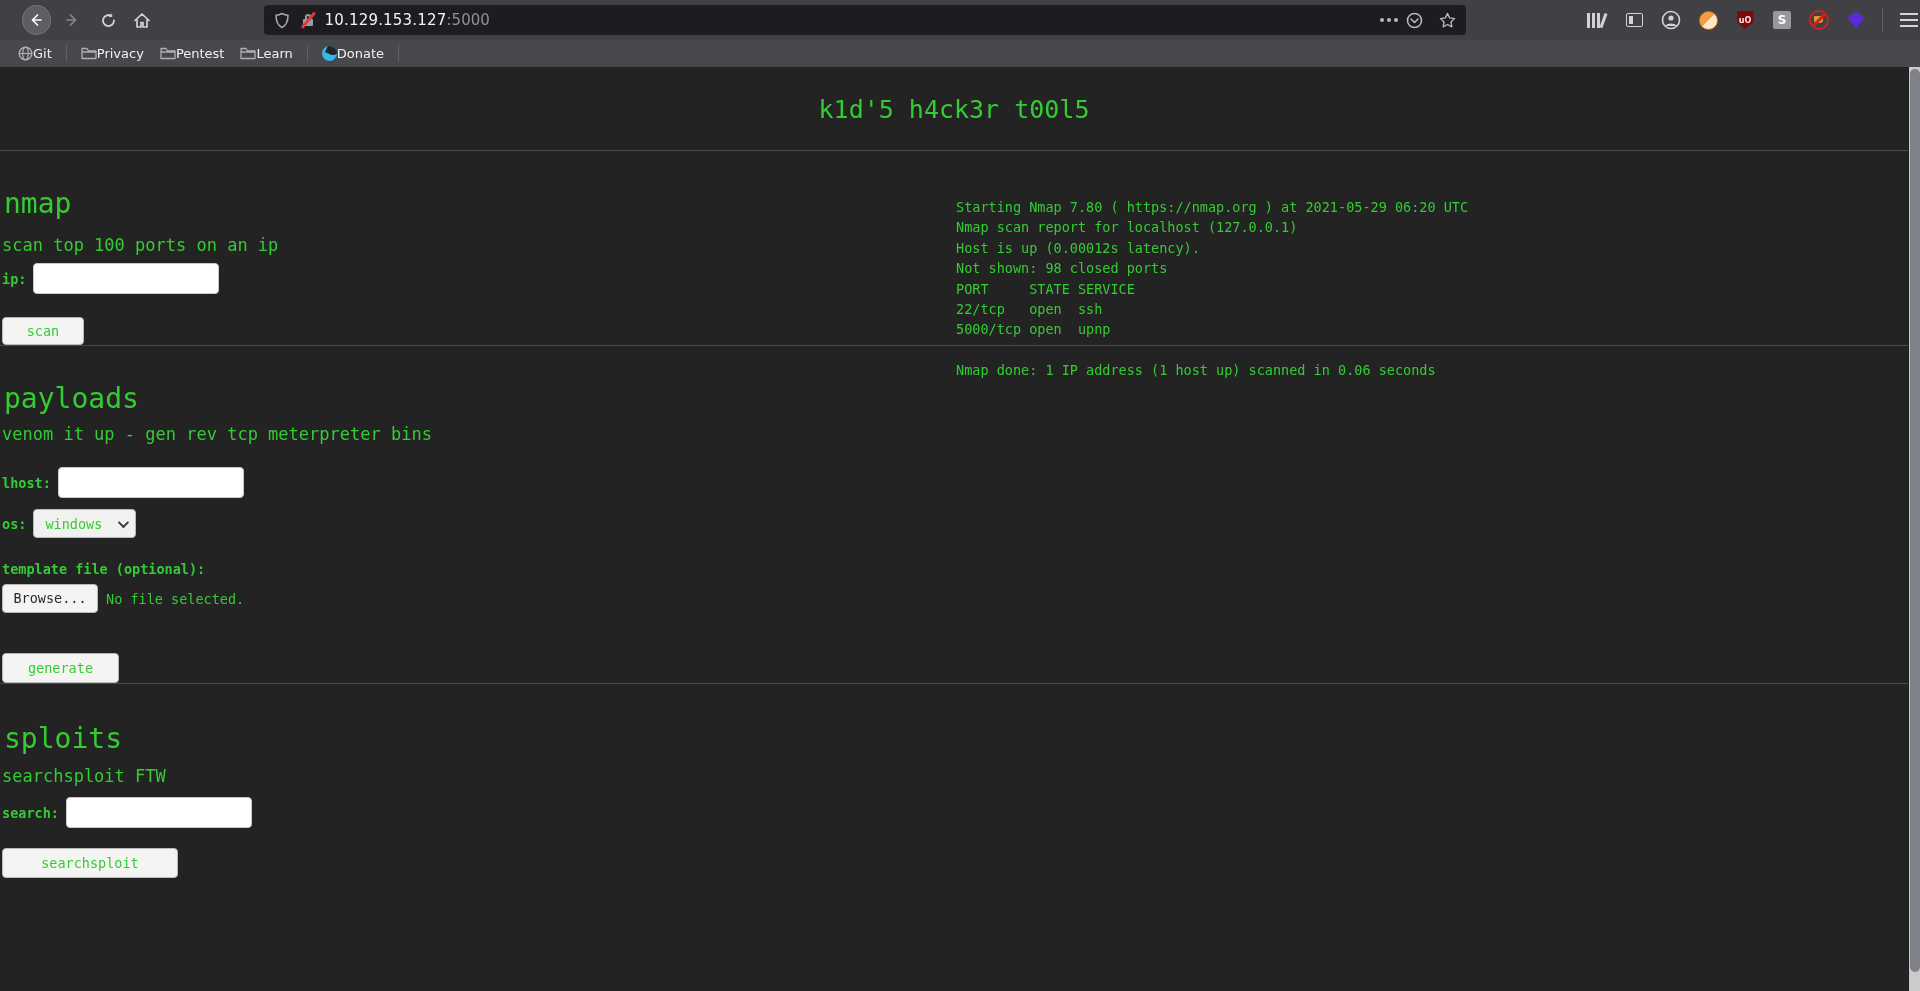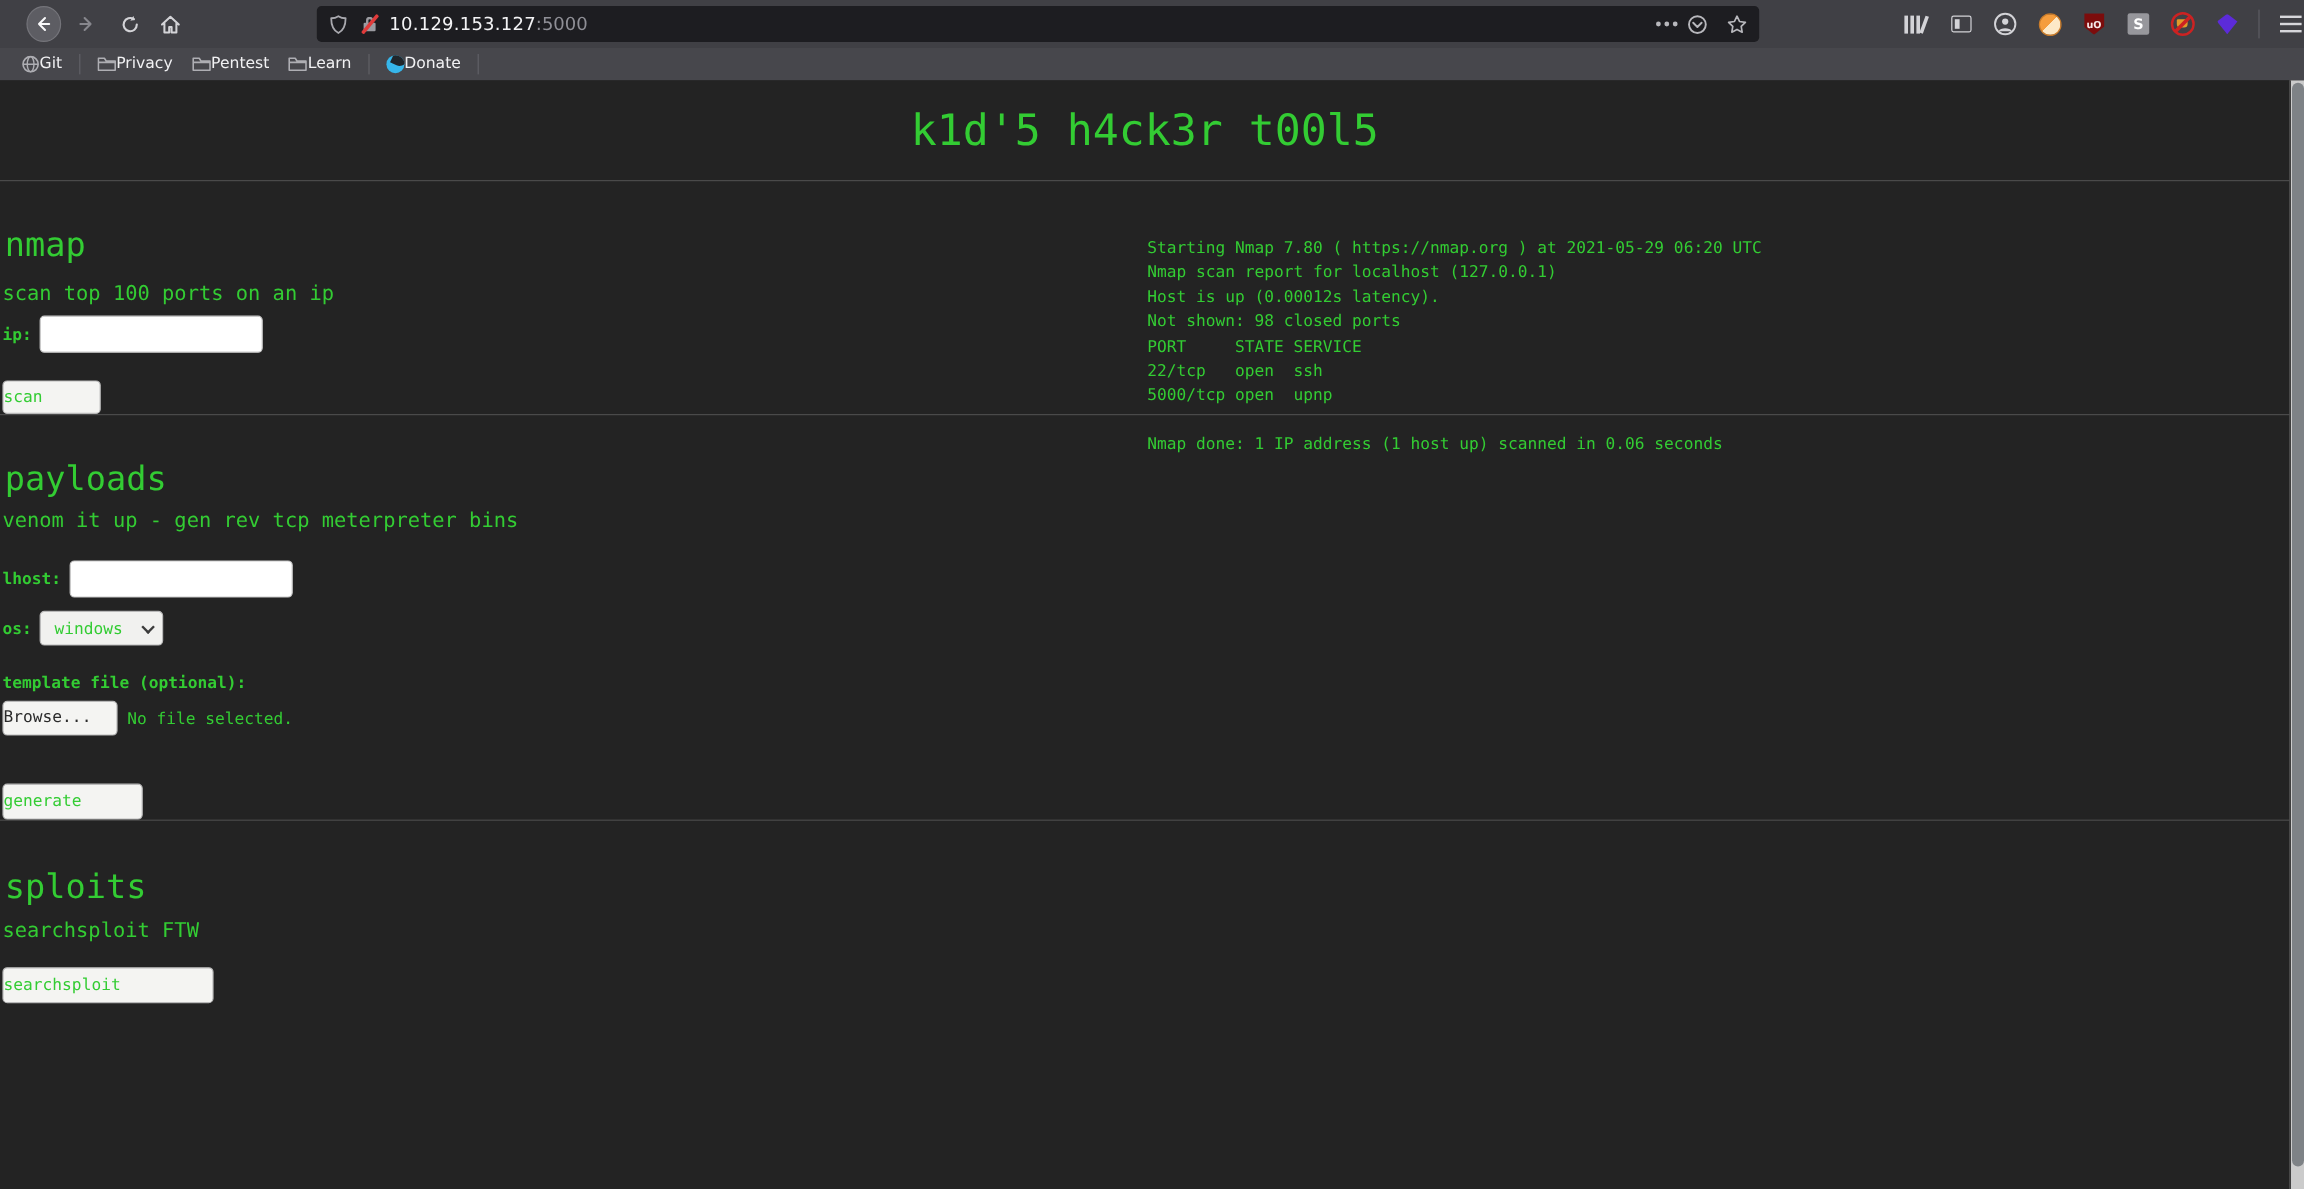--- a/index.html
+++ b/index.html
@@ -66,21 +66,21 @@
   .bm { display:flex; align-items:center; gap:0; padding:0 8px; height:22px; border-radius:2px; cursor:pointer; }
   .bm-sep { width:1px; height:17px; background:#606066; margin:0 6px; }
   .donate-icon { width:15px; height:15px; border-radius:50%; background:#36b6ea; position:relative; overflow:hidden; }
   .donate-icon::after { content:""; position:absolute; left:5px; top:-3px; width:12px; height:12px; background:#20262b; border-radius:50% 50% 50% 0; transform:rotate(25deg); }
 
   
   .page {
     position:absolute; top:67px; left:0; width:1908px; height:924px;
     background:#232323; color:#33cc33; overflow:hidden;
   }
-  .page-title { font-size:36px; font-weight:normal; line-height:45px; text-align:center; margin:20px 0 18px 0; }
+  .page-title { font-size:25px; font-weight:normal; line-height:45px; text-align:center; margin:20px 0 18px 0; }
   hr.rule { border:none; border-top:1px solid #4a4a4a; margin:0; width:100%; }
 
   .section { padding-left:2px; }
   .sec-h { font-size:28px; font-weight:normal; line-height:32px; margin:2px; }
   .sec-h.nmap-h     { margin-top:37px; }
   .sec-h.payloads-h { margin-top:37px; }
   .sec-h.sploits-h  { margin-top:39px; }
   .sec-desc { font-size:17px; line-height:20px; margin:0; }
   .nmap-desc     { margin-top:15px; }
   .payloads-desc { margin-top:9px;  }
@@ -88,21 +88,21 @@
 
   .row { display:flex; align-items:center; }
   .field-label { font-size:13.5px; font-weight:bold; color:#33cc33; margin-right:7px; }
   .text-input {
     width:186px; height:31px; background:#ffffff; border:1px solid #c9c9c9;
     border-radius:4px; font:14px "DejaVu Sans Mono",monospace; color:#222; padding:0 8px; outline:none;
   }
   .btn {
     background:#f4f4f2; border:1px solid #b9b9b9; border-radius:4px;
     font:13.5px "DejaVu Sans Mono",monospace; color:#33cc33; cursor:pointer;
-    display:inline-block; text-align:left;
+    display:inline-block; text-align:center;
   }
   .scan-btn        { width:82px;  height:28px; margin-top:23px; line-height:26px; }
   .generate-btn    { width:117px; height:30px; margin-top:40px; line-height:28px; }
   .searchsploit-btn{ width:176px; height:30px; margin-top:20px; line-height:28px; }
 
   .ip-row     { margin-top:8px; }
   .os-row     { margin-top:11px; }
   .lhost-row  { margin-top:23px; }
   .search-row { margin-top:11px; }
   .tmpl-label { margin-top:23px; font-size:13.5px; font-weight:bold; }
@@ -323,19 +323,23 @@
       <span class="no-file">No file selected.</span>
     </div>
     <div class="btn generate-btn">generate</div>
   </div>
 
   <hr class="rule hr3">
 
   <div class="section">
     <h2 class="sec-h sploits-h">sploits</h2>
     <p class="sec-desc sploits-desc">searchsploit FTW</p>
+    <div class="row search-row">
+      <span class="field-label">search:</span>
+      <input class="text-input" value="" style="">
+    </div>
     <div class="btn searchsploit-btn">searchsploit</div>
   </div>
 </div>
 
 <div class="scrollbar">
   <div class="scroll-thumb"></div>
 </div>
 
 </body></html>

